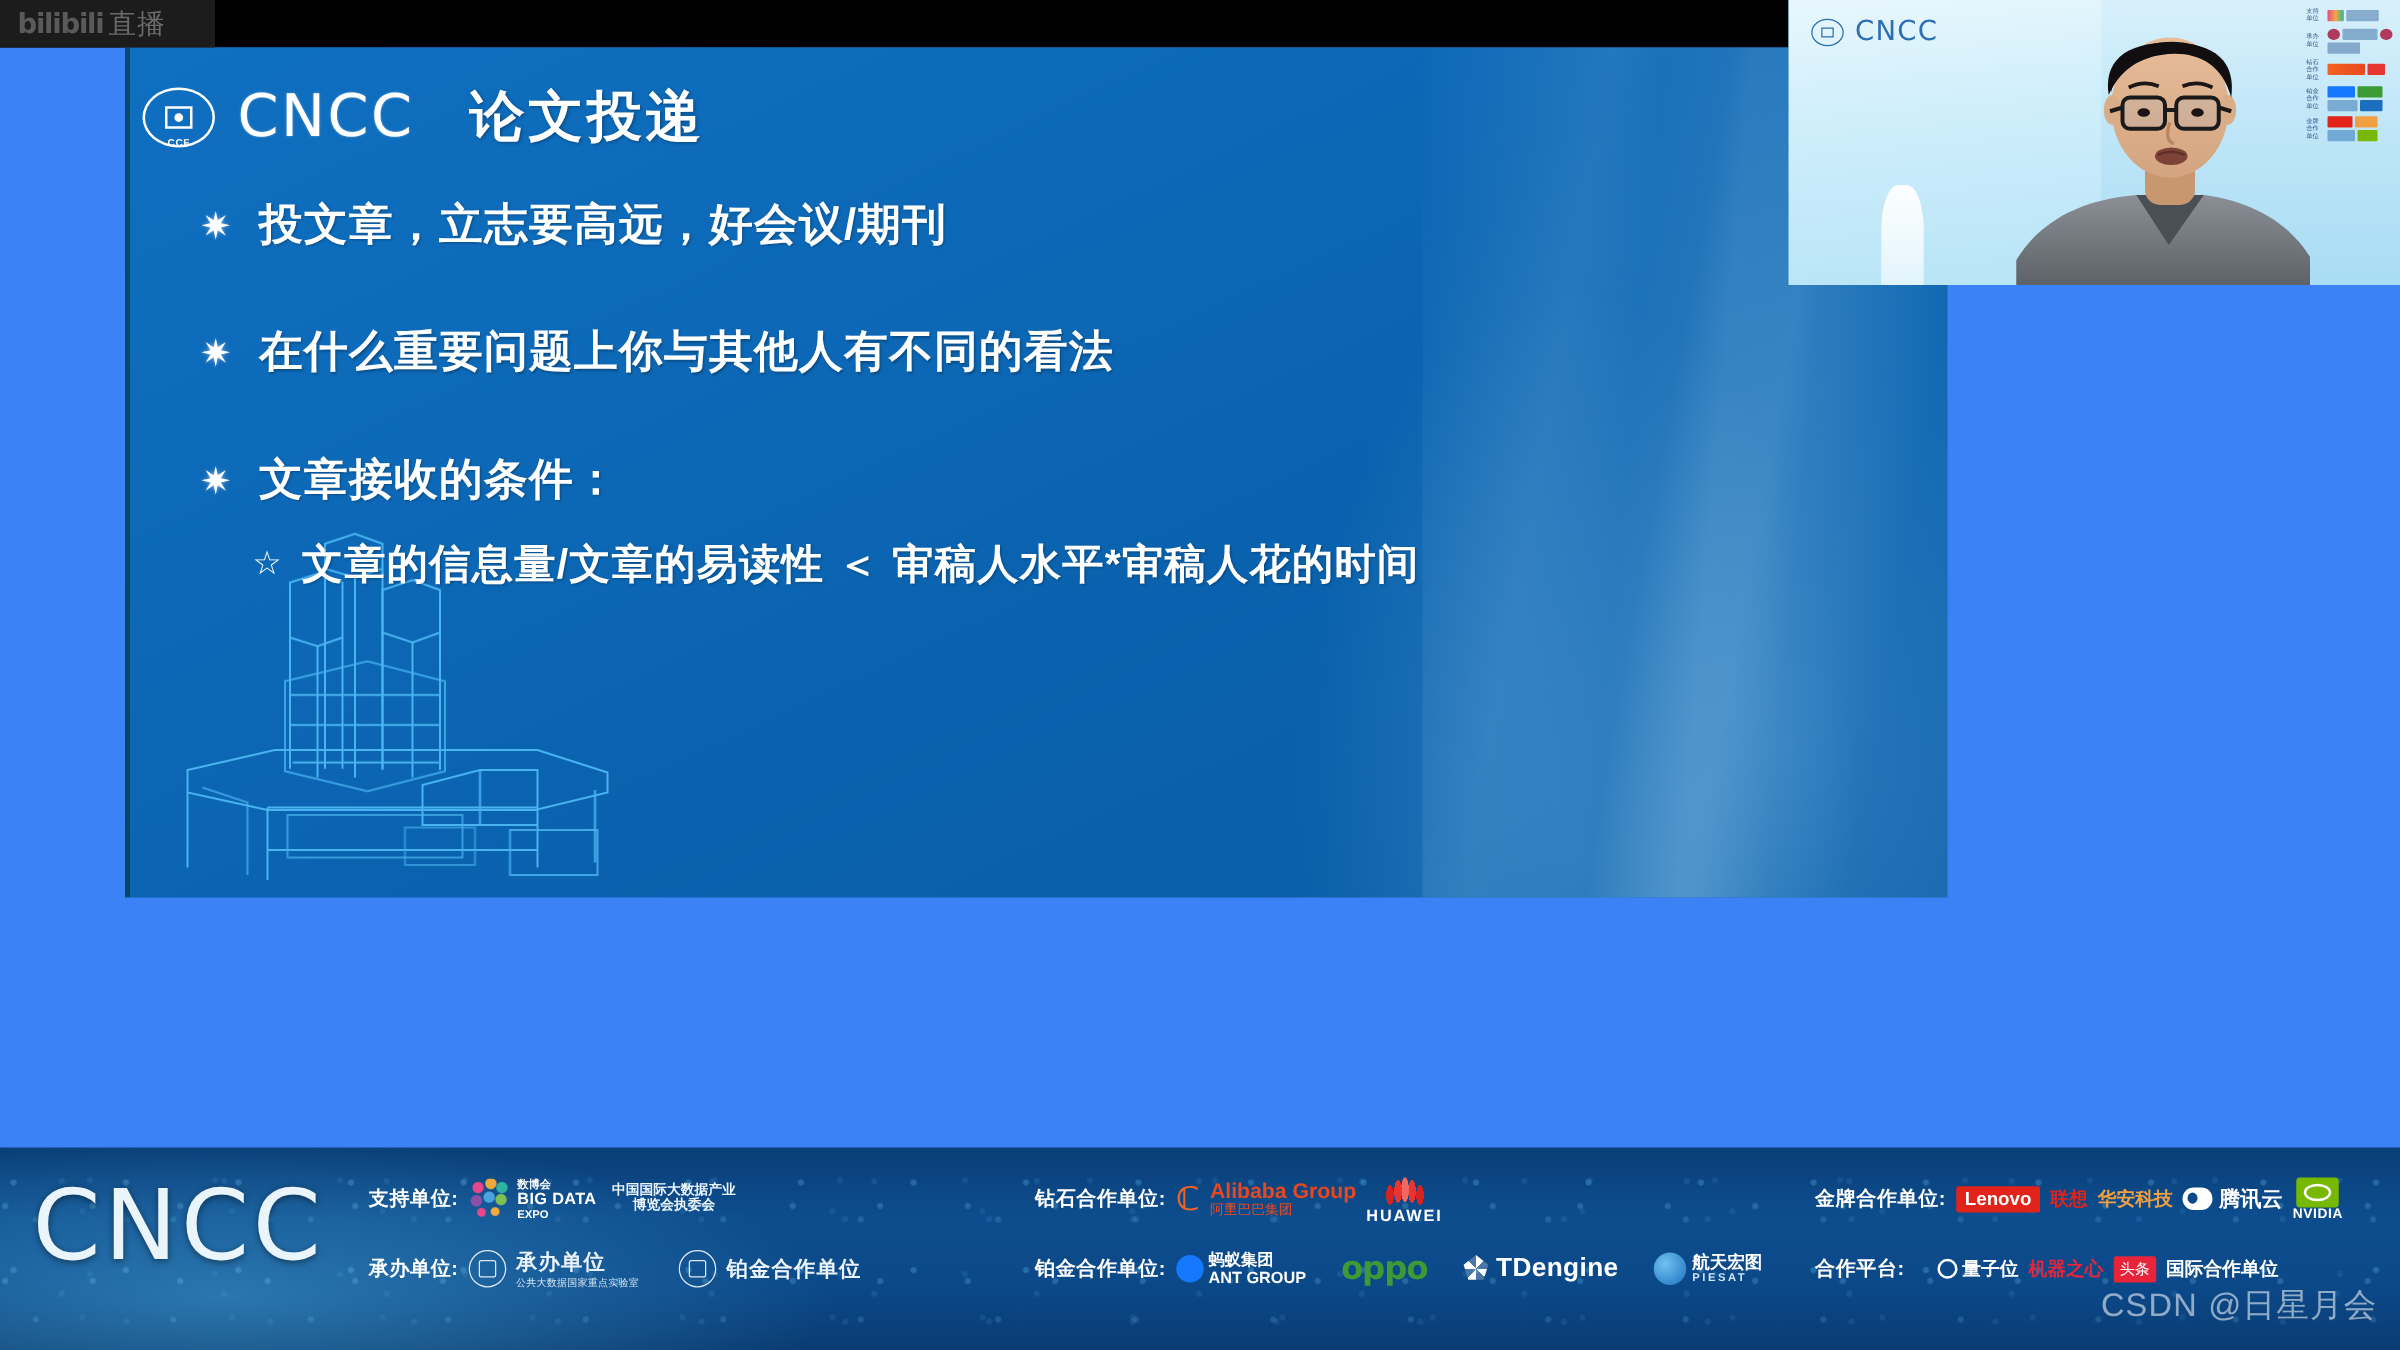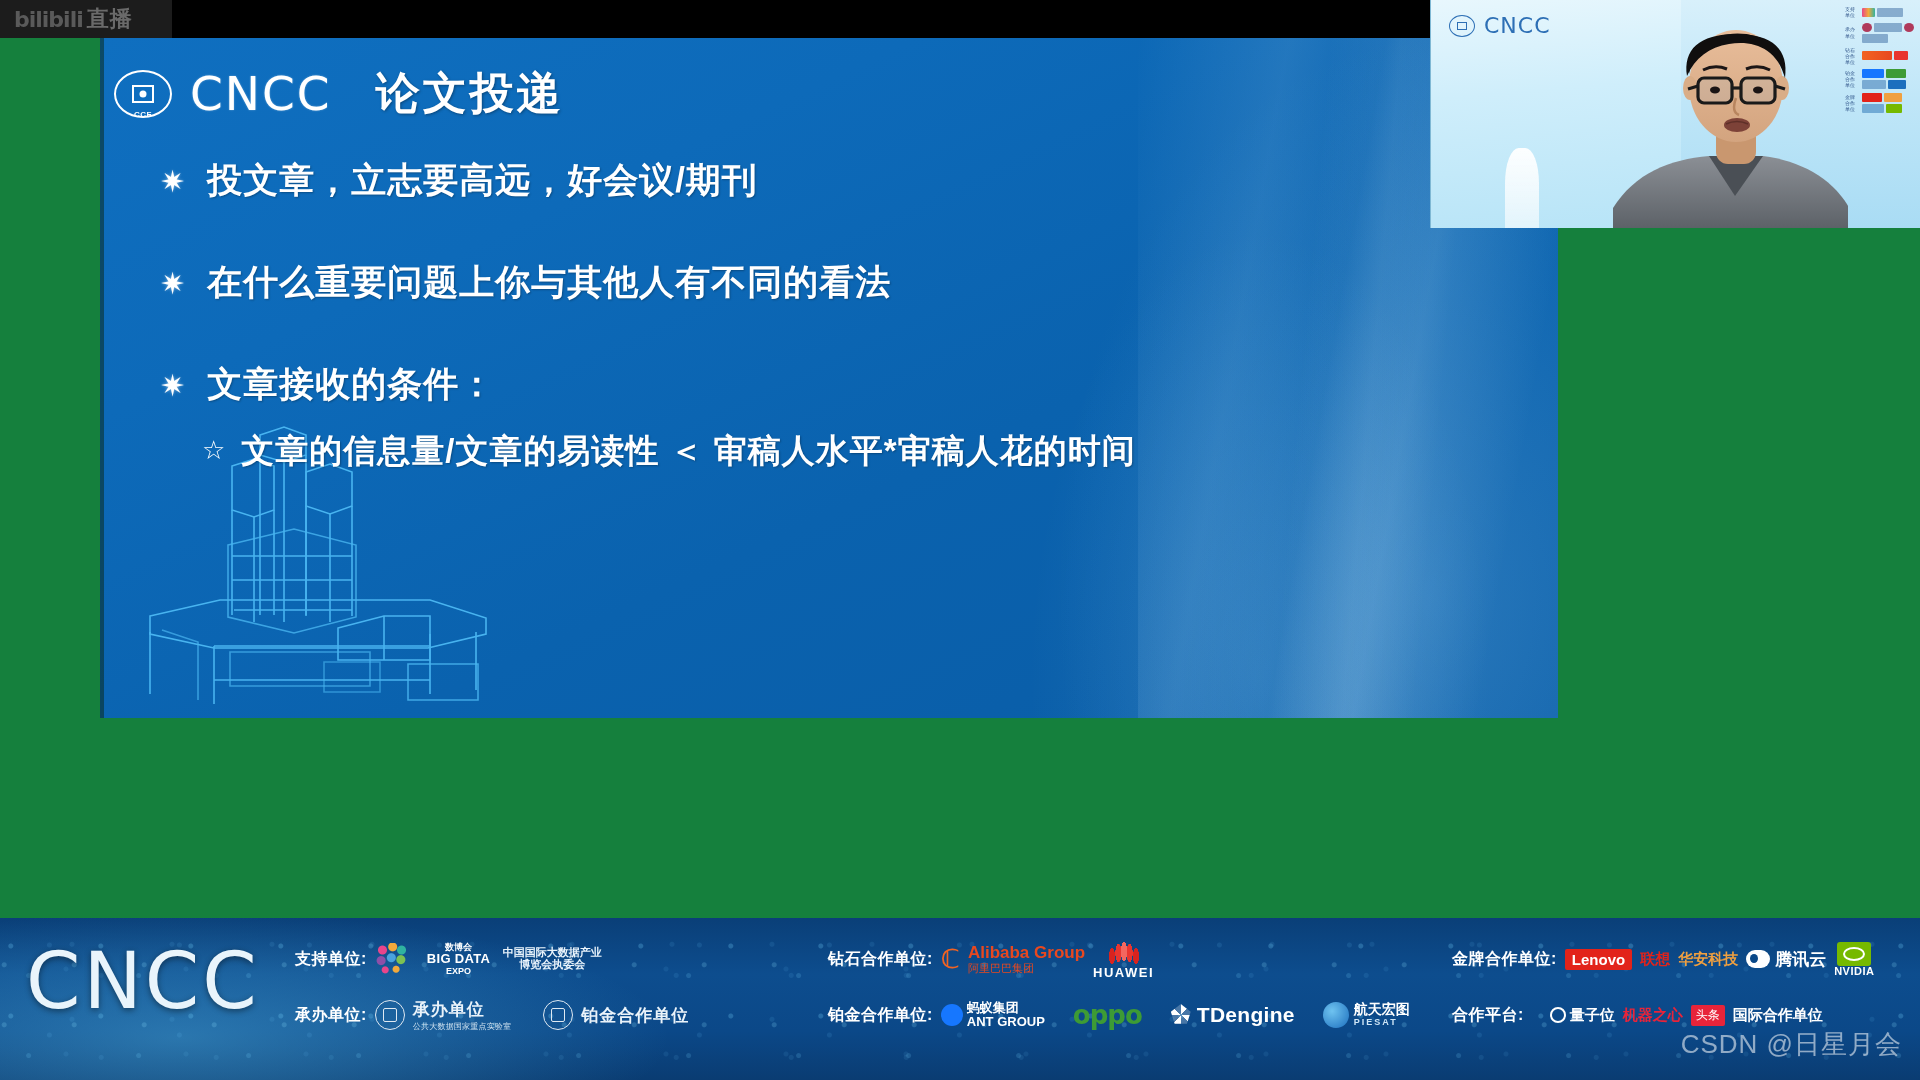--- a/index.html
+++ b/index.html
@@ -2,34 +2,34 @@
 <html><head>
 <meta charset="utf-8">
 <style>
   * { box-sizing: border-box; margin: 0; padding: 0; }
   html, body {
     width: 1920px; height: 1080px;
     overflow: hidden;
     background: #000;
     font-family: "Liberation Sans", "DejaVu Sans", sans-serif;
   }
-  #stage { position: relative; width: 1920px; height: 1080px; background: #15803d; }
+  #stage { position: relative; width: 1920px; height: 1080px; background: #3b82f6; }
 
   
   .bili-wm {
     position: absolute; left: 0; top: 0; width: 172px; height: 38px;
     background: #1c1c1c;
     display: flex; align-items: center; gap: 4px; padding-left: 14px;
     z-index: 60;
   }
   .bili-logo {
     font-size: 22px; font-weight: bold; color: #5a5a5a;
     letter-spacing: -1px; font-family: "DejaVu Sans", sans-serif;
   }
-  .bili-zb { font-size: 22px; color: #6a6a6a; font-weight: bold; letter-spacing: 1px; }
+  .bili-zb { font-size: 22px; color: #6a6a6a; font-weight: normal; letter-spacing: 1px; }
 
   
   .letterbox-top { position:absolute; left:0; top:0; width:1920px; height:38px; background:#000; z-index:5;}
 
   
   .slide {
     position: absolute; left: 100px; top: 38px;
     width: 1458px; height: 680px;
     background:
       radial-gradient(ellipse 520px 780px at 1330px 560px, rgba(150,215,255,0.22) 0%, rgba(120,200,250,0.10) 40%, rgba(0,0,0,0) 72%),
@@ -177,21 +177,21 @@
     position: absolute; left: 26px; top: 18px;
     font-size: 78px; color: #e9f4fb; letter-spacing: 3px;
     font-family: "DejaVu Sans", sans-serif;
     text-shadow: 0 2px 6px rgba(0,0,0,.45);
   }
   .sponsor-col { position: absolute; display: flex; flex-direction: column; gap: 6px; }
   .sp-line { display: flex; align-items: center; gap: 8px; height: 50px; }
   .sp-label { font-size: 16px; color: #ffffff; font-weight: bold; letter-spacing: .5px; white-space: nowrap; }
   .cn-sm { font-size: 11px; display:block; line-height:1.05; }
 
-  .bde-logo{ display:flex; align-items:center; gap:18px;text-align:center;}
+  .bde-logo{ display:flex; align-items:center; gap:5px;}
   .bde-dots{
     width:34px;height:32px;
     background:
       radial-gradient(circle at 22% 22%, #e8458b 0 4px, transparent 5px),
       radial-gradient(circle at 52% 12%, #f2a93b 0 4px, transparent 5px),
       radial-gradient(circle at 78% 22%, #2fb3a0 0 4px, transparent 5px),
       radial-gradient(circle at 18% 55%, #8e4fa8 0 4px, transparent 5px),
       radial-gradient(circle at 48% 46%, #4aa3dd 0 4px, transparent 5px),
       radial-gradient(circle at 76% 52%, #7cc152 0 4px, transparent 5px),
       radial-gradient(circle at 30% 84%, #e8458b 0 3px, transparent 4px),

